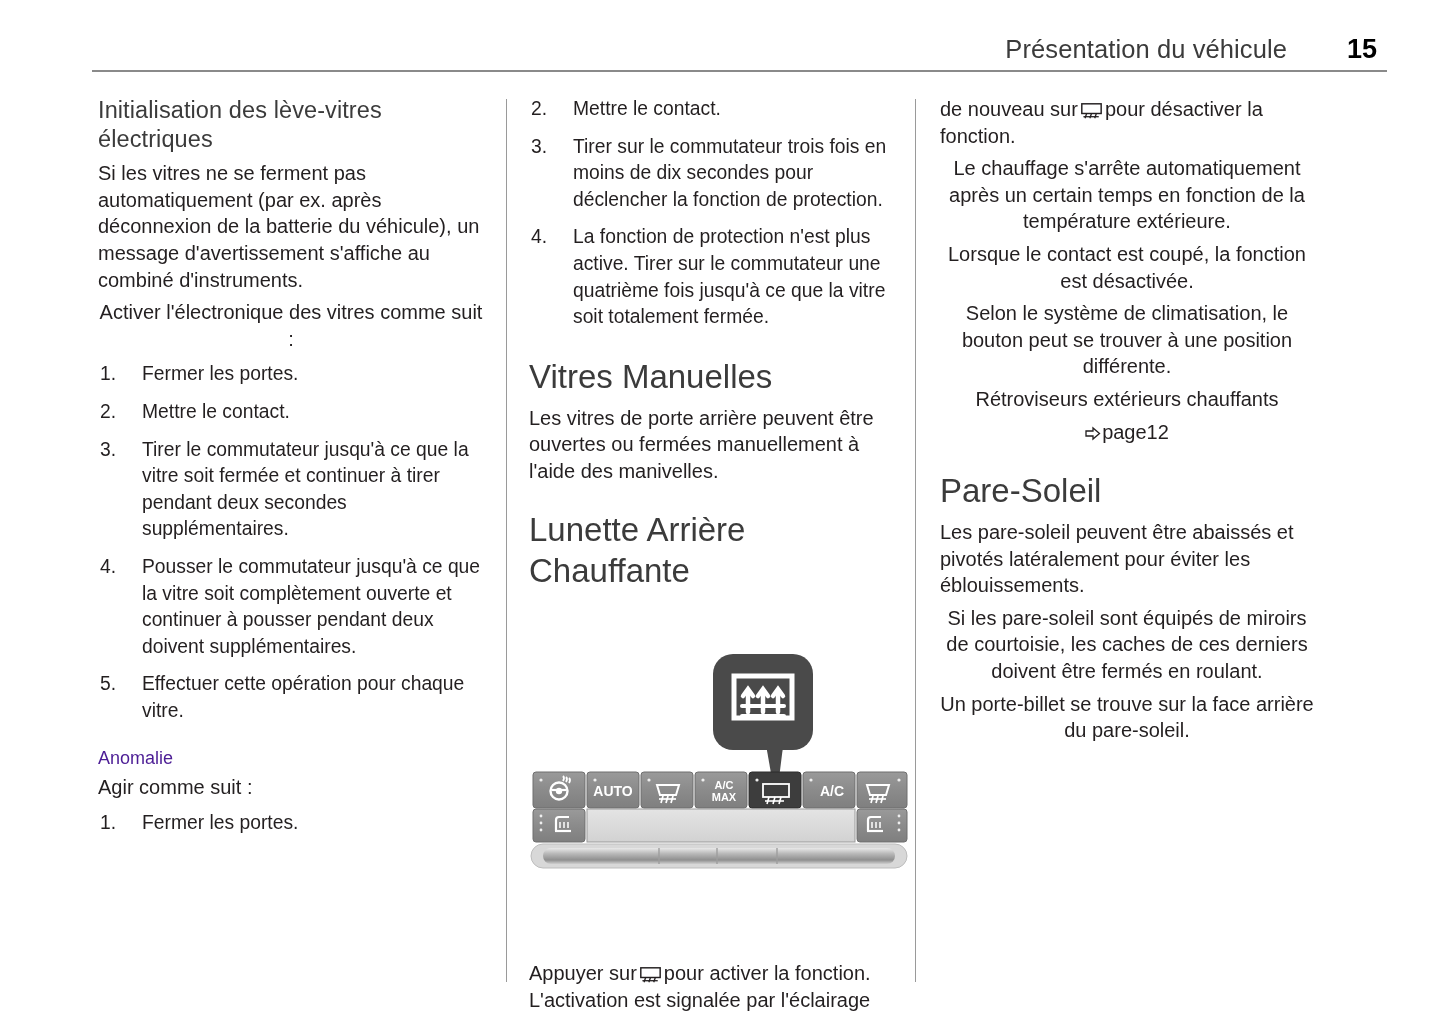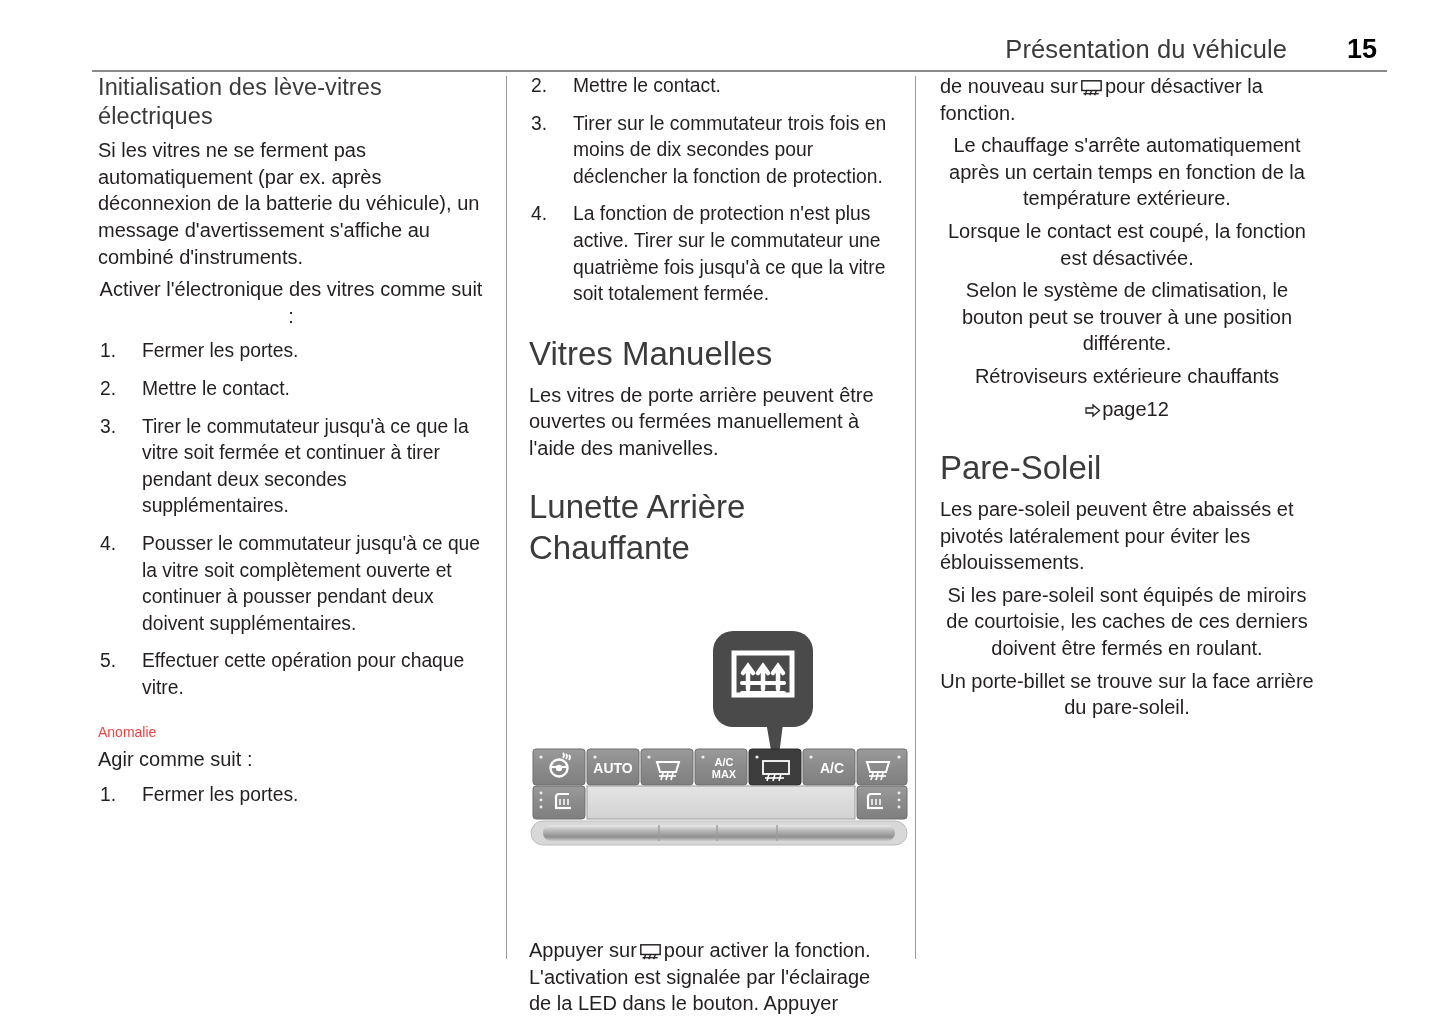--- a/index.html
+++ b/index.html
@@ -49,21 +49,21 @@
     top: 36px;
     width: 1295px;
     height: 2px;
     background: #8a8a8a;
   }
 
   
   .columns {
     position: absolute;
     left: 98px;
-    top: 73px;
+    top: 96px;
     width: 1295px;
     height: 900px;
     display: flex;
   }
   .col {
     width: 408px;
     position: relative;
     box-sizing: border-box;
   }
   .col-1 { padding-right: 22px; }
@@ -79,23 +79,23 @@
 
   h1.section-title {
     font-size: 23.5px;
     font-weight: normal;
     color: #3b3b3b;
     margin: 0 0 6px 0;
     line-height: 1.24;
     letter-spacing: 0.1px;
   }
   h2.sub-title {
-    font-size: 14px;
+    font-size: 18px;
     font-weight: normal;
-    color: #ef4444;
+    color: #4c1d95;
     margin: 22px 0 5px 0;
     line-height: 1.25;
   }
   p.body-text {
     font-size: 20px;
     line-height: 26.6px;
     margin: 0 0 0 0;
     color: #231f20;
   }
   p.body-text + p.body-text { margin-top: 6px; text-align: center; }
@@ -414,21 +414,21 @@
               <path d="M7 13 L5 19"></path>
               <path d="M13 13 L11 19"></path>
               <path d="M19 13 L17 19"></path>
               <path d="M3 17 L22 17"></path>
             </g>
           </svg></span><span>pour désactiver la fonction.</span>
     </p>
     <p class="body-text">Le chauffage s'arrête automatiquement après un certain temps en fonction de la température extérieure.</p>
     <p class="body-text">Lorsque le contact est coupé, la fonction est désactivée.</p>
     <p class="body-text">Selon le système de climatisation, le bouton peut se trouver à une position différente.</p>
-    <p class="body-text">Rétroviseurs extérieure chauffants</p>
+    <p class="body-text">Rétroviseurs extérieurs chauffants</p>
     <p class="body-text">
       <span class="xref-arrow"><svg viewBox="0 0 16 15">
             <path d="M1 5 L8 5 L8 2 L14.5 7.5 L8 13 L8 10 L1 10 Z" fill="none" stroke="#231f20" stroke-width="1.3"></path>
           </svg></span><span>page12</span>
     </p>
 
     <h1 class="section-heading-lg">Pare-Soleil</h1>
     <p class="body-text">Les pare-soleil peuvent être abaissés et pivotés latéralement pour éviter les éblouissements.</p>
     <p class="body-text">Si les pare-soleil sont équipés de miroirs de courtoisie, les caches de ces derniers doivent être fermés en roulant.</p>
     <p class="body-text">Un porte-billet se trouve sur la face arrière du pare-soleil.</p>

